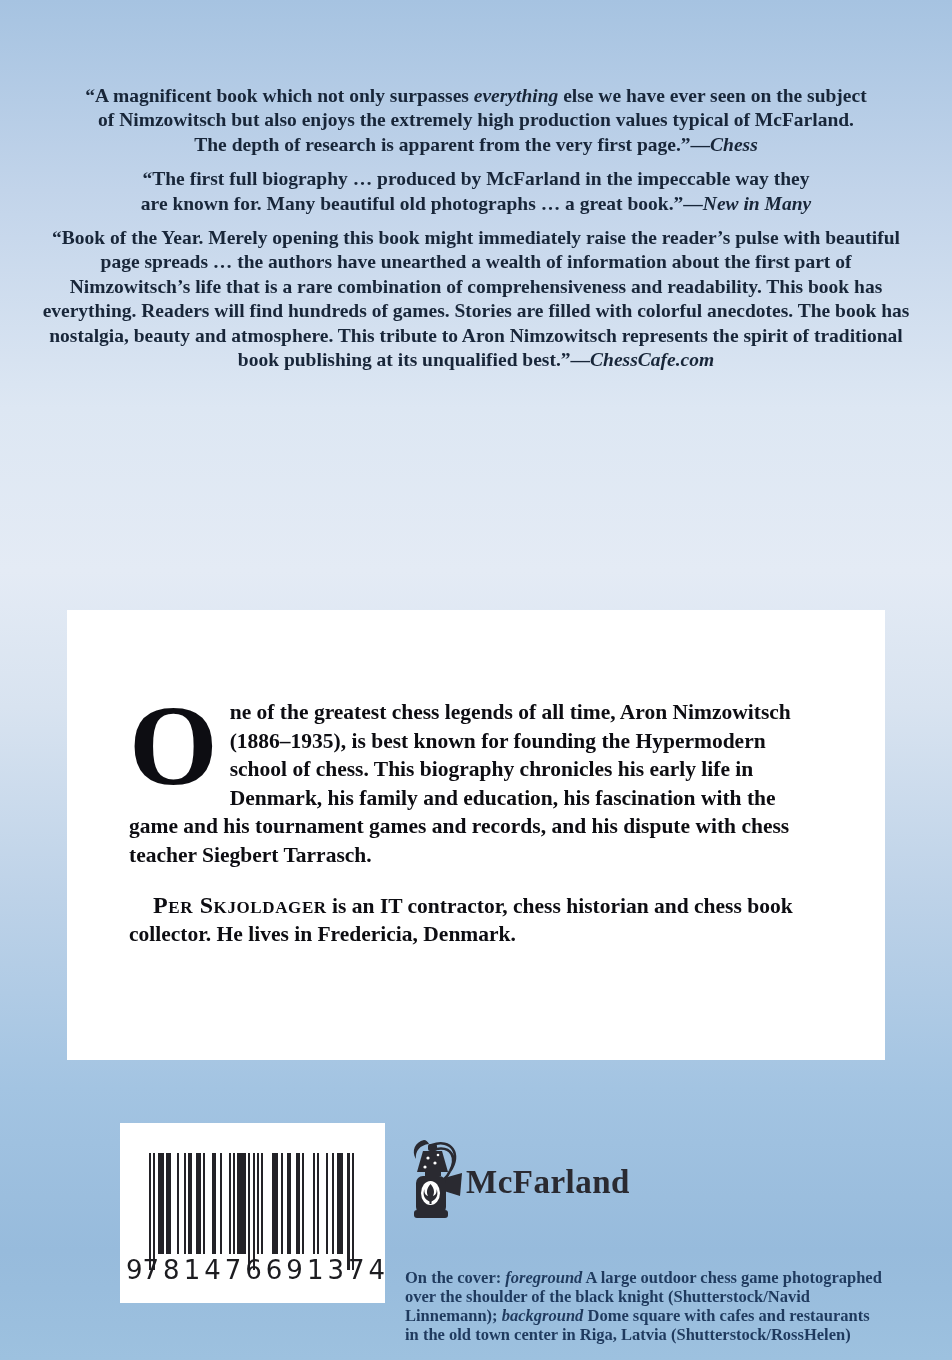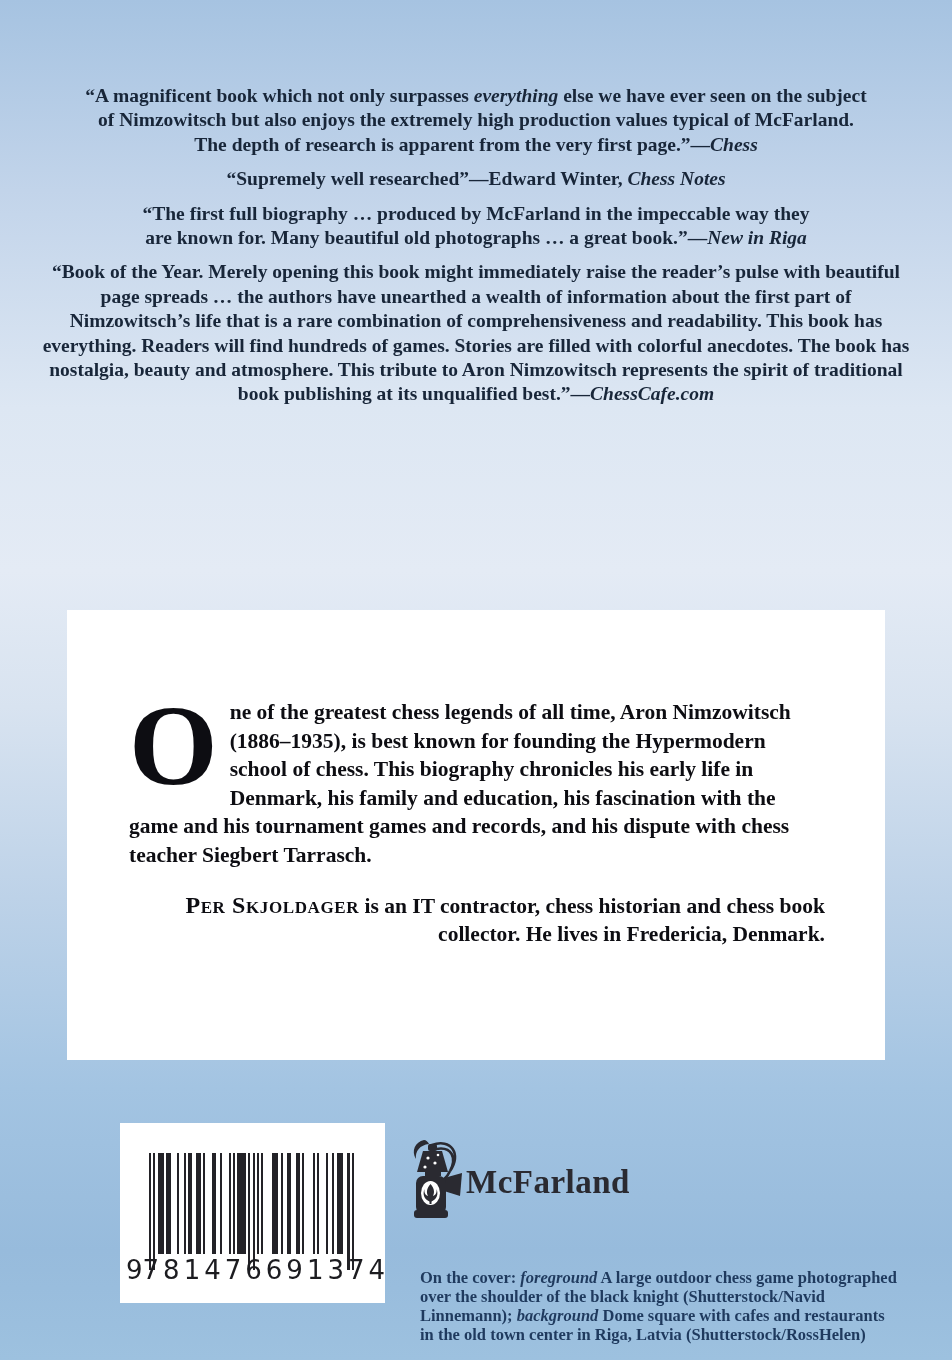--- a/index.html
+++ b/index.html
@@ -46,21 +46,21 @@
   .drop-cap{
     float:left;
     font-size:114px;line-height:84px;
     font-weight:bold;
     margin:6px 12px 0 0;
   }
   .lead, .bio{
     font-size:21.5px;line-height:28.6px;font-weight:bold;margin:0;
     text-align:left;
   }
-  .bio{text-indent:24px;text-align:right;}
+  .bio{text-indent:24px;}
   .bio-1{margin-top:22px;}
   .bio-2{margin-top:6px;}
   
   .barcode-box{
     position:absolute;left:120px;top:1123px;width:265px;height:180px;
     background:#ffffff;
   }
   .bars{
     position:absolute;left:29px;top:30px;
     display:flex;align-items:flex-start;
@@ -78,34 +78,33 @@
   
   .publisher{position:absolute;left:404px;top:1138px;}
   .lantern{position:absolute;left:0;top:0;}
   .wordmark{
     position:absolute;left:62px;top:26px;
     font-size:33px;font-weight:bold;color:#2a2a31;
     letter-spacing:0.5px;white-space:nowrap;
   }
   
   .cover-credit{
-    position:absolute;left:420px;top:1221px;width:482px;
+    position:absolute;left:405px;top:1221px;width:482px;
     font-size:16.5px;line-height:18.9px;font-weight:bold;
     color:#1f3a5e;text-align:left;margin-top:48px;
   }
 </style>
 </head>
 <body>
 
 <div id="cover">
 
   <div class="quotes">
     <p class="quote q1"><span>“A magnificent book which not only surpasses </span><span class="s-i">everything</span><span> else we have ever seen on the subject of Nimzowitsch but also enjoys the extremely high production values typical of McFarland. The depth of research is apparent from the very first page.”—</span><span class="s-i">Chess</span></p>
-    <p class="quote q4"><span>“Supremely well researched”—Edward Winter, </span><span class="s-i">Chess Notes</span></p>
-    <p class="quote q6"><span>“The first full biography … produced by McFarland in the impeccable way they are known for. Many beautiful old photographs … a great book.”—</span><span class="s-i">New in Riga</span></p>
+    <p class="quote q6"><span>“The first full biography … produced by McFarland in the impeccable way they are known for. Many beautiful old photographs … a great book.”—</span><span class="s-i">New in Many</span></p>
     <p class="quote q8"><span>“Book of the Year. Merely opening this book might immediately raise the reader’s pulse with beautiful page spreads … the authors have unearthed a wealth of information about the first part of Nimzowitsch’s life that is a rare combination of comprehensiveness and readability. This book has everything. Readers will find hundreds of games. Stories are filled with colorful anecdotes. The book has nostalgia, beauty and atmosphere. This tribute to Aron Nimzowitsch represents the spirit of traditional book publishing at its unqualified best.”—</span><span class="s-i">ChessCafe.com</span></p>
   </div>
 
   <div class="desc-box">
     <p class="lead"><span class="drop-cap">O</span><span><span>ne of the greatest chess legends of all time, Aron Nimzowitsch (1886–1935), is best known for founding the Hypermodern school of chess. This biography chronicles his early life in Denmark, his family and education, his fascination with the game and his tournament games and records, and his dispute with chess teacher Siegbert Tarrasch.</span></span></p>
     <p class="bio bio-1"><span class="s-sc">Per Skjoldager</span><span> is an IT contractor, chess historian and chess book collector. He lives in Fredericia, Denmark.</span></p>
   </div>
 
   <div class="barcode-box">
     <div class="bars">

